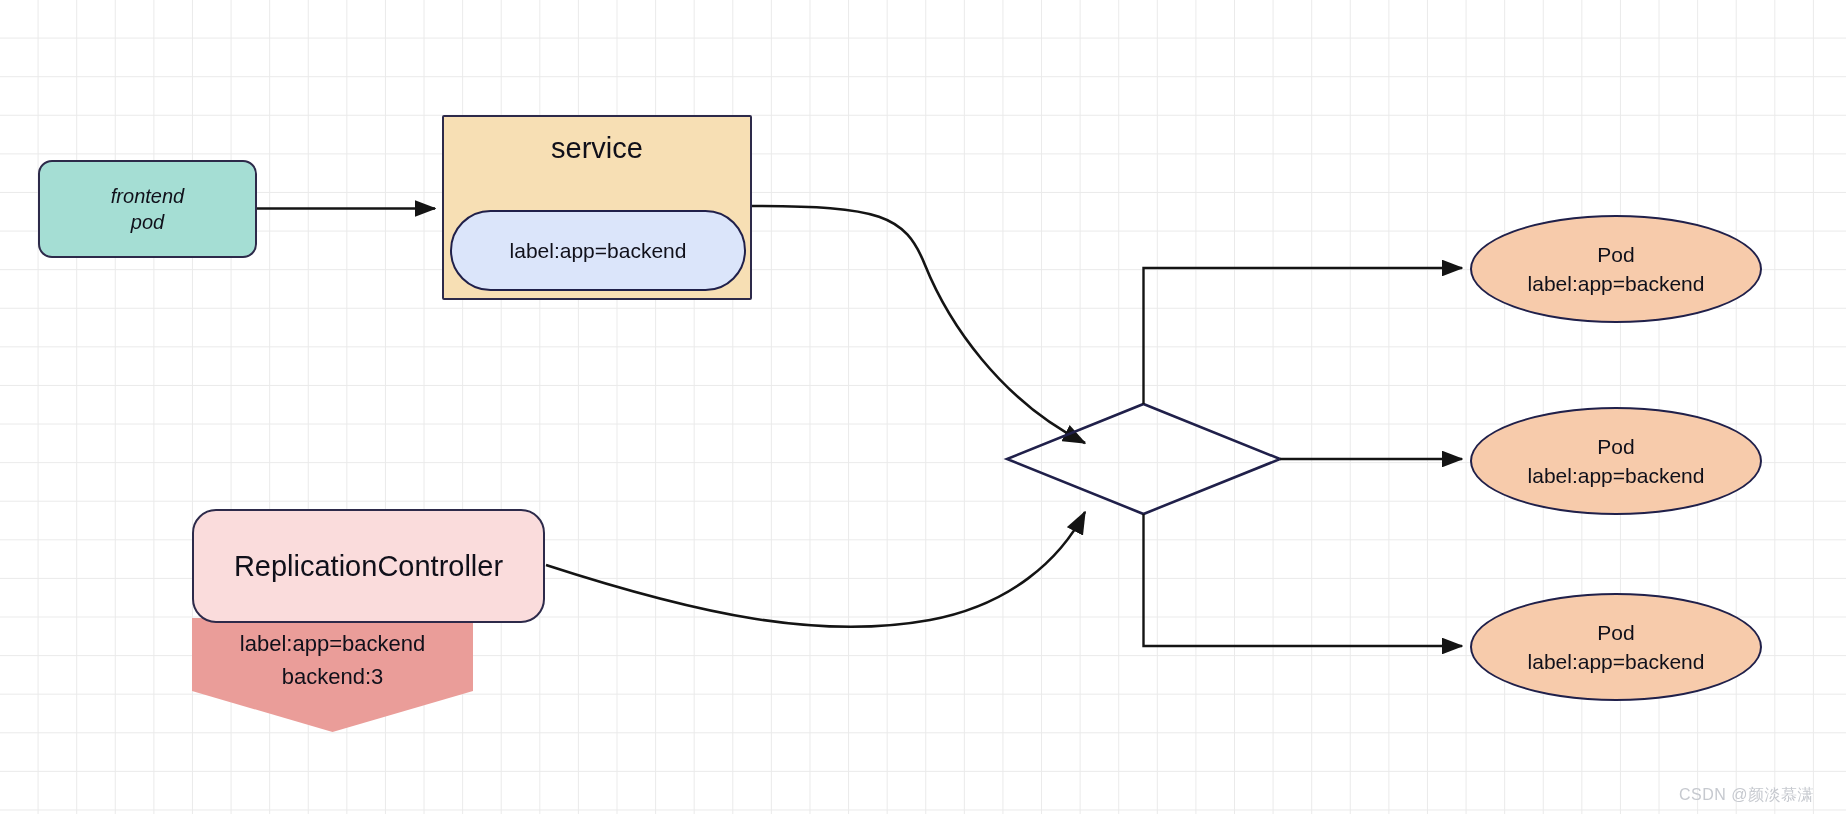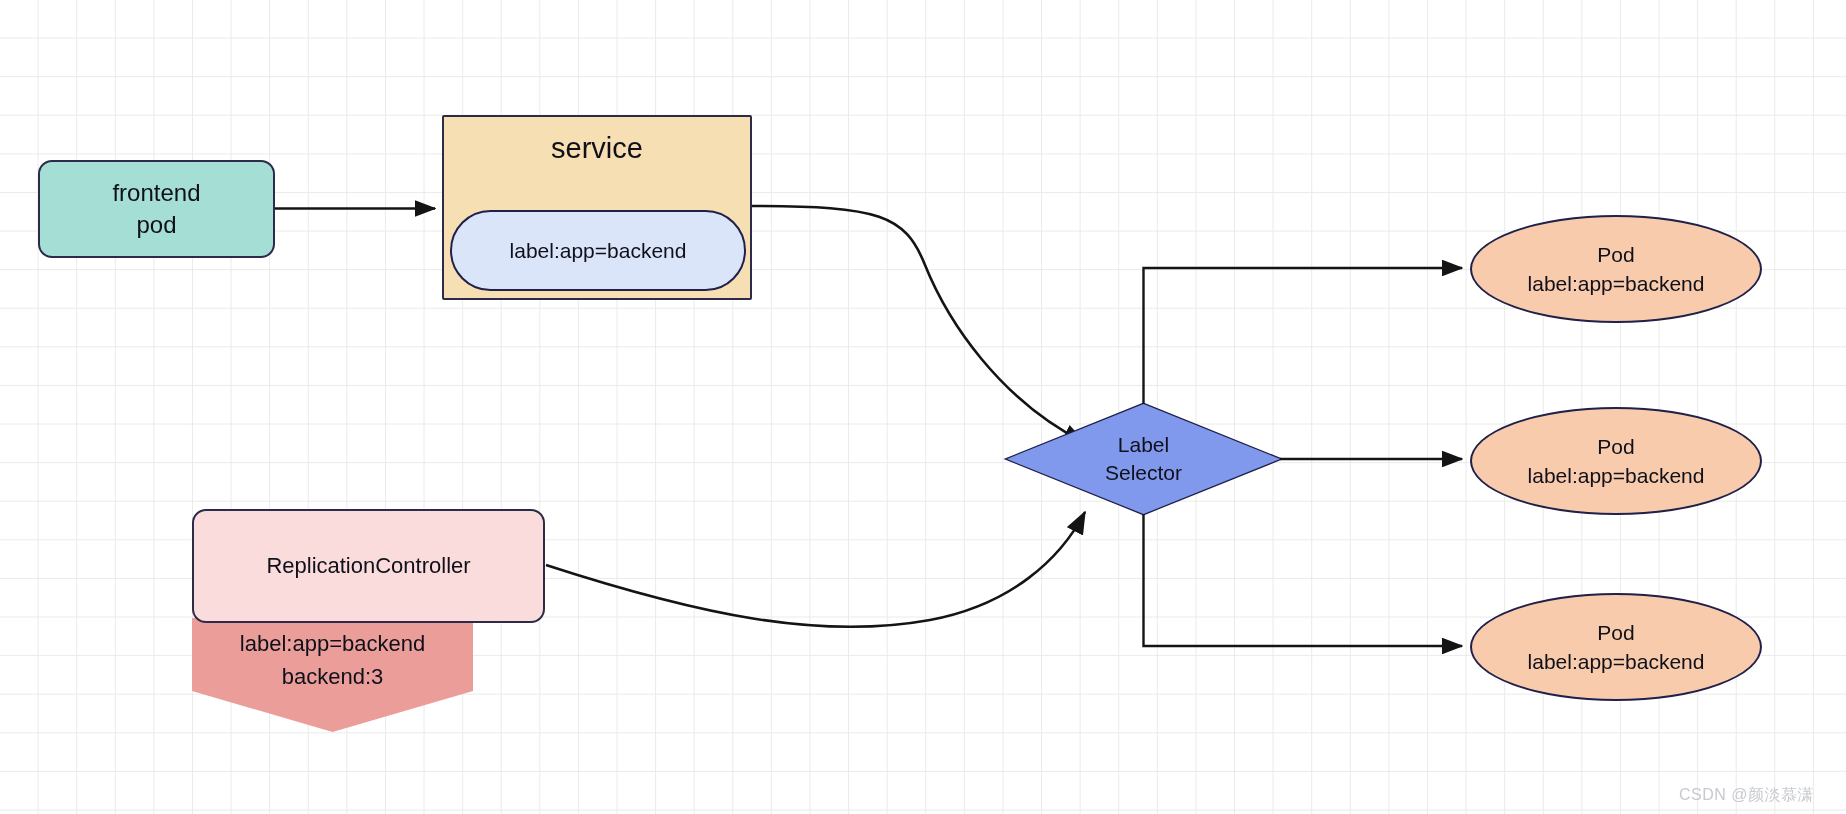--- a/index.html
+++ b/index.html
@@ -36,25 +36,26 @@
     align-items: center;
     justify-content: center;
     color: #10101a;
     text-align: center;
     line-height: 1.32;
   }
 
   
   #frontend-pod {
     left: 38px;  top: 160px;
-    width: 237px; height: 98px;
+    width: 219px; height: 98px;
     background: #a5ded4;
     border: 2.4px solid #2d2a4a;
     border-radius: 14px;
-    font-size: 24px;
+    font-size: 20px;
+    font-style: italic;
   }
 
   
   #service-box {
     left: 442px; top: 115px;
     width: 310px; height: 185px;
     background: #f7dfb4;
     border: 2.4px solid #2d2a4a;
     border-radius: 2px;
     display: block;
@@ -81,22 +82,22 @@
     font-size: 21px;
     box-sizing: border-box;
   }
 
   
   #rc-box {
     left: 192px; top: 509px;
     width: 353px; height: 114px;
     background: #fadcdc;
     border: 2.4px solid #2d2a4a;
-    border-radius: 14px;
-    font-size: 22px;
+    border-radius: 24px;
+    font-size: 29px;
     z-index: 3;
   }
   #rc-banner {
     position: absolute;
     left: 192px;
     top: 618px;
     width: 281px;
     height: 114px;
     background: #ea9d99;
     -webkit-clip-path: polygon(0 0, 100% 0, 100% 64%, 50% 100%, 0 64%);
@@ -210,27 +211,20 @@
 
   <div id="rc-banner">
     <span class="bl">label:app=backend</span>
     <span class="bl">backend:3</span>
   </div>
 
   <div class="node" id="rc-box">
     <span>ReplicationController</span>
   </div>
 
-  <div id="label-selector">
-    <div class="diamond-shape"></div>
-    <div class="diamond-text">
-      <span>Label</span>
-      <span>Selector</span>
-    </div>
-  </div>
 
   <div class="pod-ellipse" id="pod-1">
     <span>Pod</span>
     <span>label:app=backend</span>
   </div>
   <div class="pod-ellipse" id="pod-2">
     <span>Pod</span>
     <span>label:app=backend</span>
   </div>
   <div class="pod-ellipse" id="pod-3">

